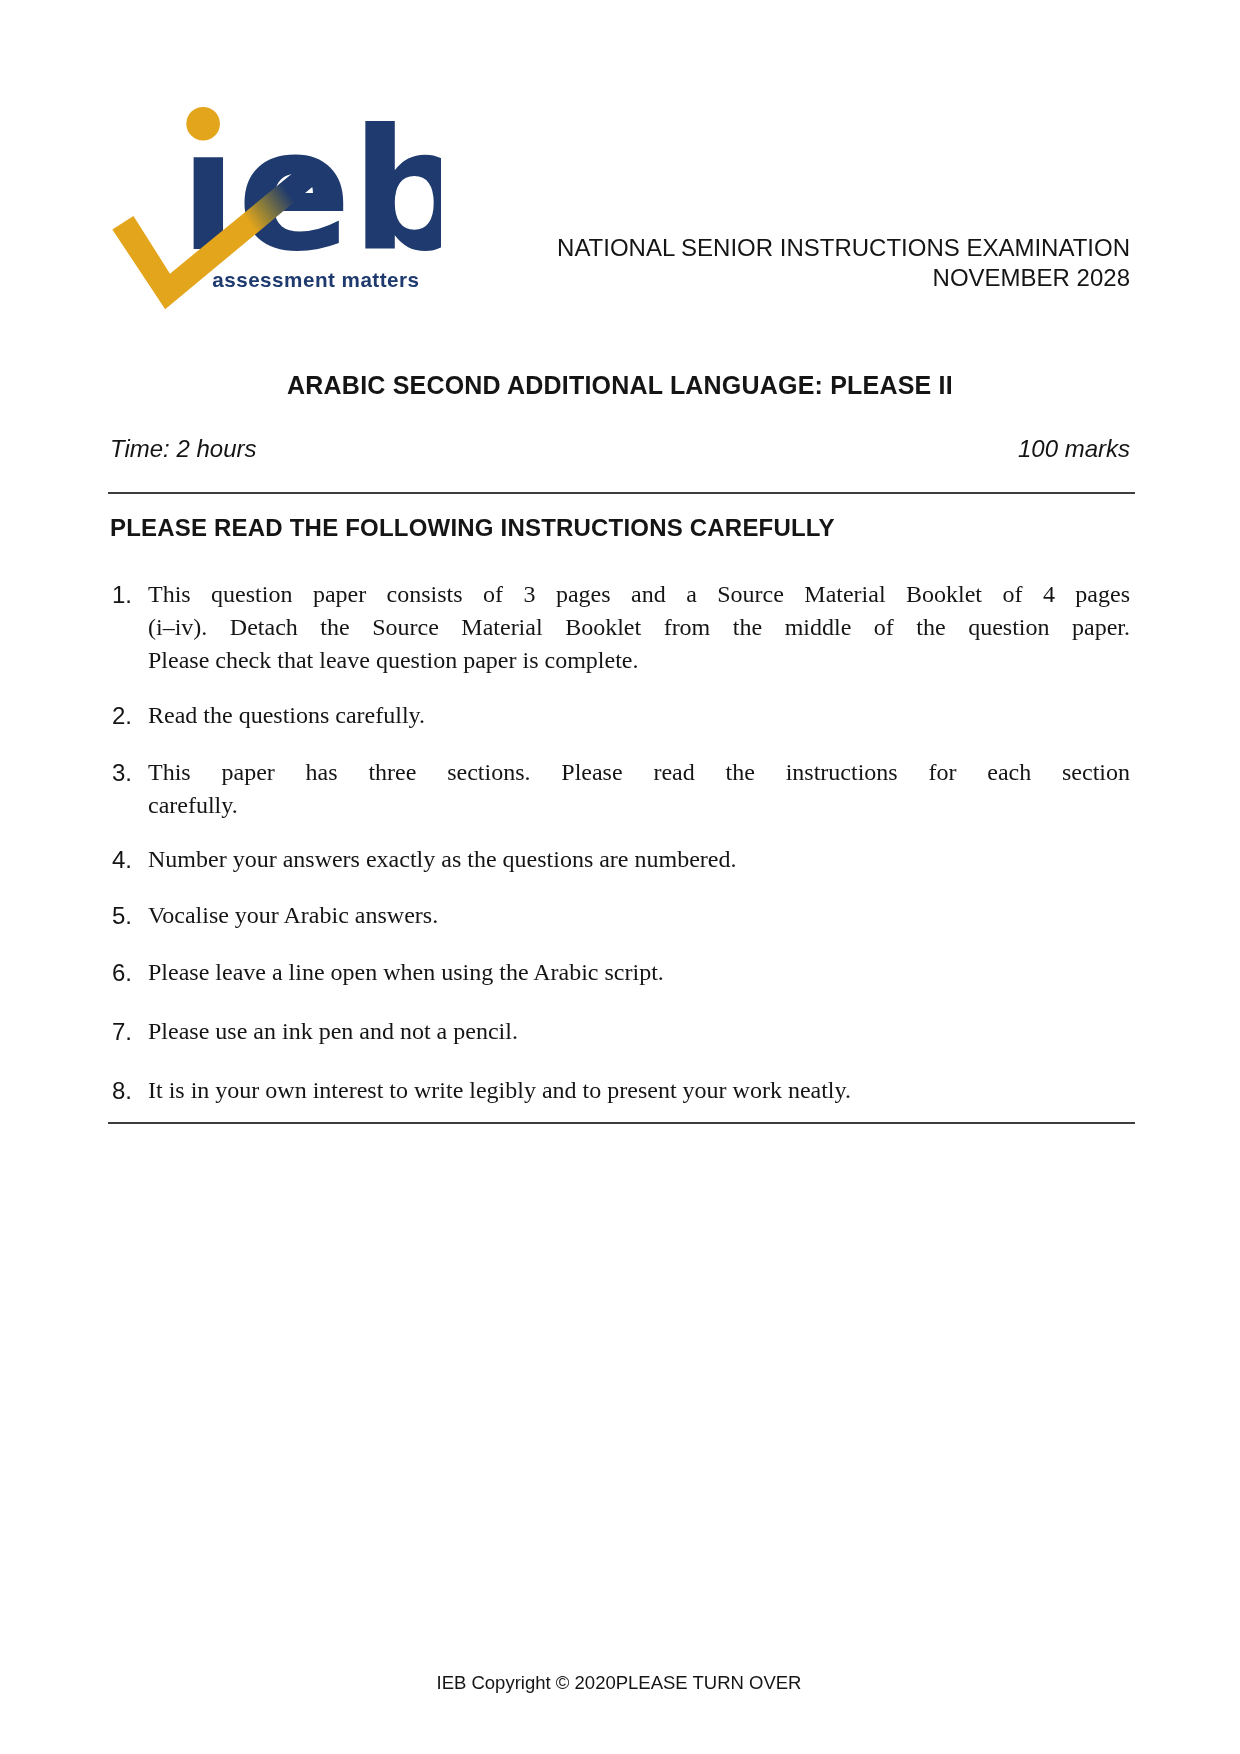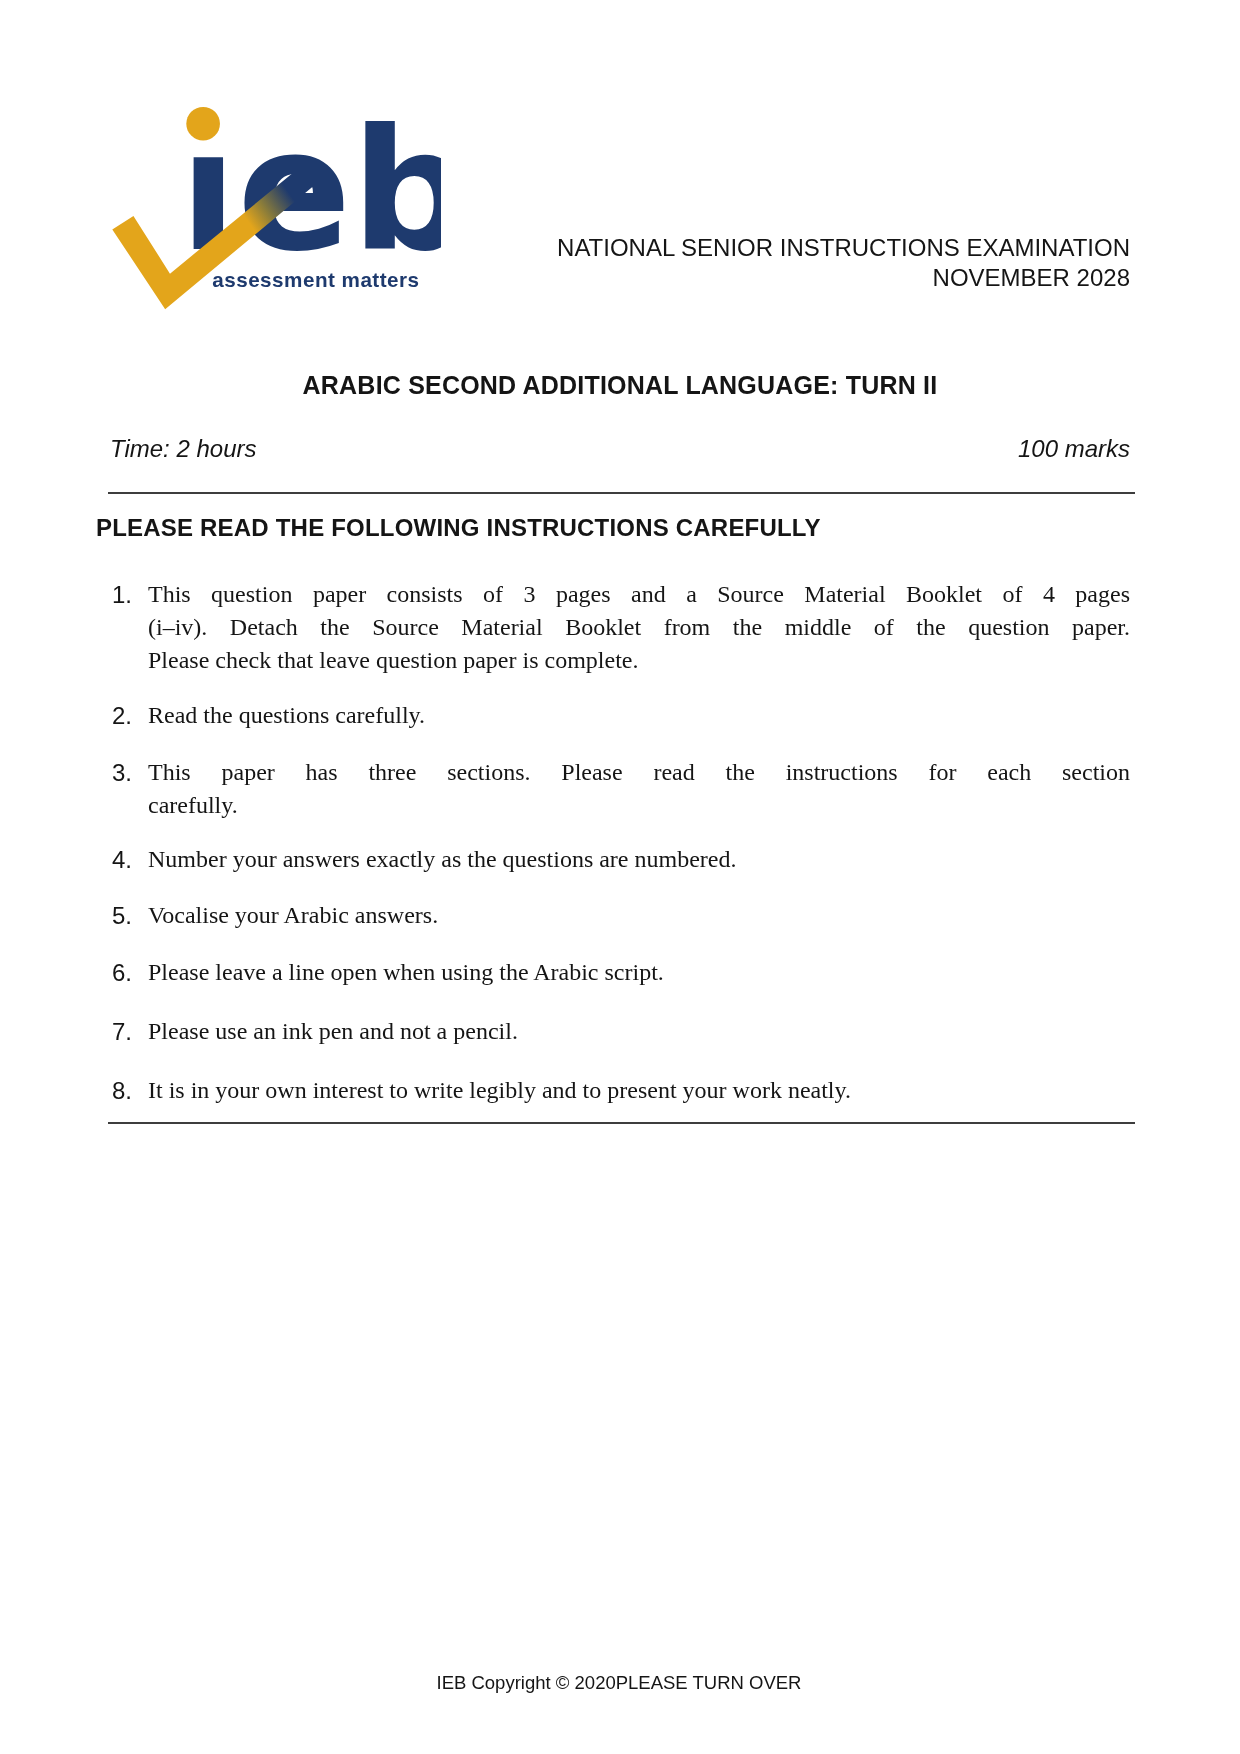--- a/index.html
+++ b/index.html
@@ -58,21 +58,21 @@
     left: 108px;
     right: 105px;
     height: 2px;
     background: #3d3d3d;
   }
   .rule-top { top: 492px; }
   .rule-bottom { top: 1122px; }
   .instr-heading {
     position: absolute;
     top: 514px;
-    left: 96px;
+    left: 110px;
     font-size: 24px;
     font-weight: bold;
     letter-spacing: 0.2px;
   }
   .item {
     position: absolute;
     left: 110px;
     right: 110px;
   }
   .item .num {
@@ -123,21 +123,21 @@
     <path d="M 18,150 L 40,136 L 78,196 L 222,78 L 238,96 L 73,233 Z" fill="url(#swooshGrad)"></path>
     <circle cx="112.5" cy="40" r="17.5" fill="#E3A51B"></circle>
     <text x="122" y="210" font-family="'Liberation Sans', sans-serif" font-weight="bold" font-size="21.5" letter-spacing="0.5" fill="#1E3A6E">assessment matters</text>
   </svg>
 
   <div class="header-right">
     <div>NATIONAL SENIOR INSTRUCTIONS EXAMINATION</div>
     <div>NOVEMBER 2028</div>
   </div>
 
-  <div class="doc-title">ARABIC SECOND ADDITIONAL LANGUAGE: TURN II</div>
+  <div class="doc-title">ARABIC SECOND ADDITIONAL LANGUAGE: PLEASE II</div>
 
   <div class="meta-row">
     <span>Time: 2 hours</span>
     <span>100 marks</span>
   </div>
 
   <div class="rule rule-top"></div>
 
   <div class="instr-heading">PLEASE READ THE FOLLOWING INSTRUCTIONS CAREFULLY</div>
 

